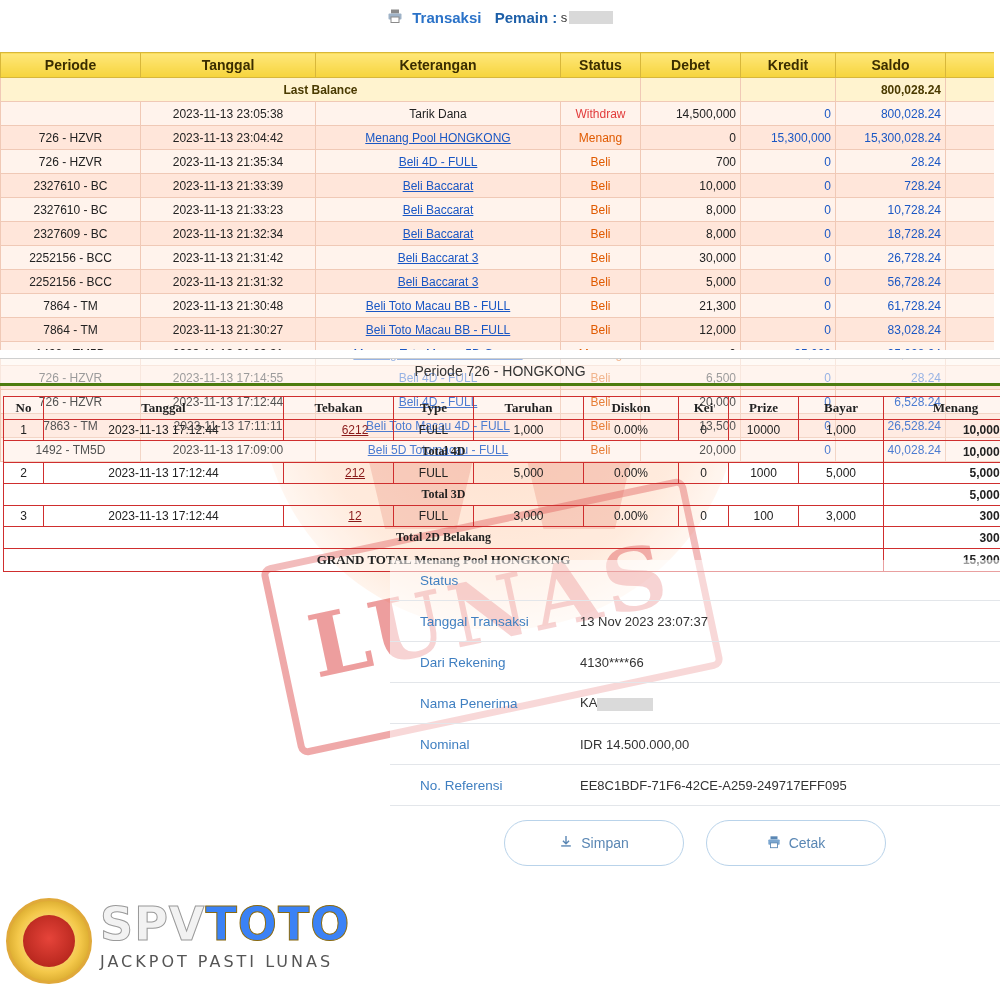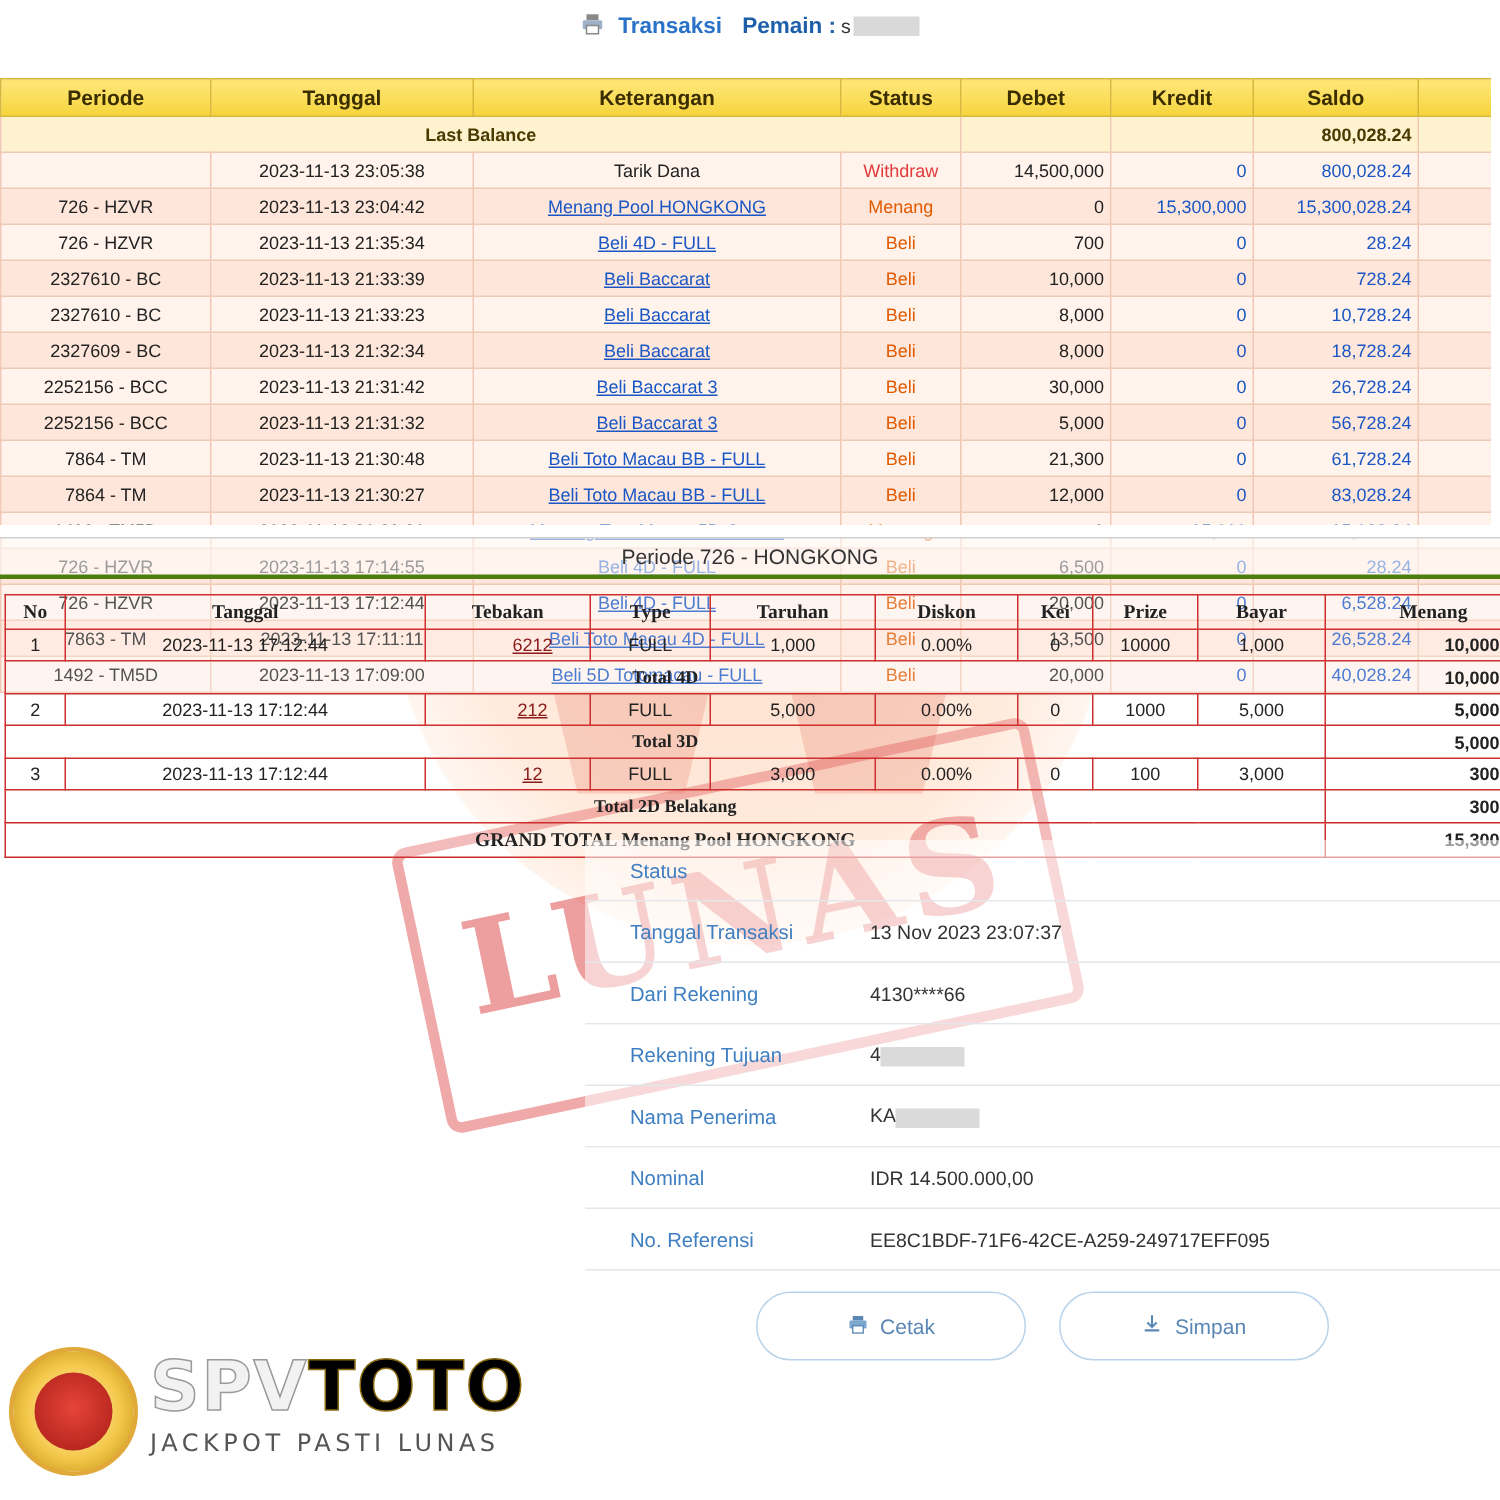--- a/index.html
+++ b/index.html
@@ -104,21 +104,21 @@
     position:absolute;left:14px;top:14px;width:52px;height:52px;border-radius:50%;
     background:radial-gradient(circle at 50% 45%,#e6443a 0%,#a81d14 100%);
   }
   .logo-txt{position:absolute;left:100px;top:16px;}
   .spv{
     font-size:46px;font-weight:bold;letter-spacing:1px;
     color:#f2f2f2;
     -webkit-text-stroke:1px #9a9a9a;
     font-family:"DejaVu Sans",sans-serif;line-height:48px;
   }
-  .spv .toto{color:#000000;-webkit-text-stroke:1px #8a6a10;}
+  .spv .toto{color:#3b82f6;-webkit-text-stroke:1px #8a6a10;}
   .tagline{font-size:16px;letter-spacing:3px;color:#555;margin-top:4px;font-family:"DejaVu Sans",sans-serif;}
   .edge{position:absolute;right:0;top:52px;width:6px;height:300px;background:#fff;z-index:7;}
 </style>
 </head>
 <body>
 
 <div class="wm wm-circle"></div>
 <div class="wm wm-w">W</div>
 <div class="wm wm-lunas">LUNAS</div>
 
@@ -419,56 +419,52 @@
       </div>
       <div class="rrow">
         <div class="rlab">Tanggal Transaksi</div>
         <div class="rval">13 Nov 2023 23:07:37</div>
       </div>
       <div class="rrow">
         <div class="rlab">Dari Rekening</div>
         <div class="rval">4130****66</div>
       </div>
       <div class="rrow">
-        <div class="rlab">Rekening Tujuan</div>
-        <div class="rval">4<span class="redact2"></span></div>
-      </div>
-      <div class="rrow">
         <div class="rlab">Nama Penerima</div>
         <div class="rval">KA<span class="redact2"></span></div>
       </div>
       <div class="rrow">
         <div class="rlab">Nominal</div>
         <div class="rval">IDR 14.500.000,00</div>
       </div>
       <div class="rrow">
         <div class="rlab">No. Referensi</div>
         <div class="rval">EE8C1BDF-71F6-42CE-A259-249717EFF095</div>
       </div>
     </div>
   <div class="btns">
+    <div class="btn">
+      <span>
+        <svg width="14" height="14" viewBox="0 0 16 16">
+            <path d="M8 1v8M4.5 6.5L8 10l3.5-3.5" stroke="#5a87b4" stroke-width="1.6" fill="none"></path>
+            <path d="M2.5 12.5h11" stroke="#5a87b4" stroke-width="1.6"></path>
+          </svg>
+      </span>
+      <span>Simpan</span>
+    </div>
     <div class="btn">
       <span>
         <svg width="14" height="14" viewBox="0 0 16 16">
             <rect x="4" y="1.5" width="8" height="3.5" fill="#5a87b4"></rect>
             <rect x="1.5" y="5" width="13" height="6" rx="1" fill="#7ba6d0"></rect>
             <rect x="4" y="9" width="8" height="5.5" fill="#fff" stroke="#5a87b4"></rect>
           </svg>
       </span>
       <span>Cetak</span>
     </div>
-    <div class="btn">
-      <span>
-        <svg width="14" height="14" viewBox="0 0 16 16">
-            <path d="M8 1v8M4.5 6.5L8 10l3.5-3.5" stroke="#5a87b4" stroke-width="1.6" fill="none"></path>
-            <path d="M2.5 12.5h11" stroke="#5a87b4" stroke-width="1.6"></path>
-          </svg>
-      </span>
-      <span>Simpan</span>
-    </div>
   </div>
 </div>
 
 <div class="logo">
   <div class="logo-disc">
       <div class="inner"></div>
     </div>
   <div class="logo-txt">
     <div class="spv"><span>SPV</span><span class="toto">TOTO</span></div>
     <div class="tagline">JACKPOT PASTI LUNAS</div>

